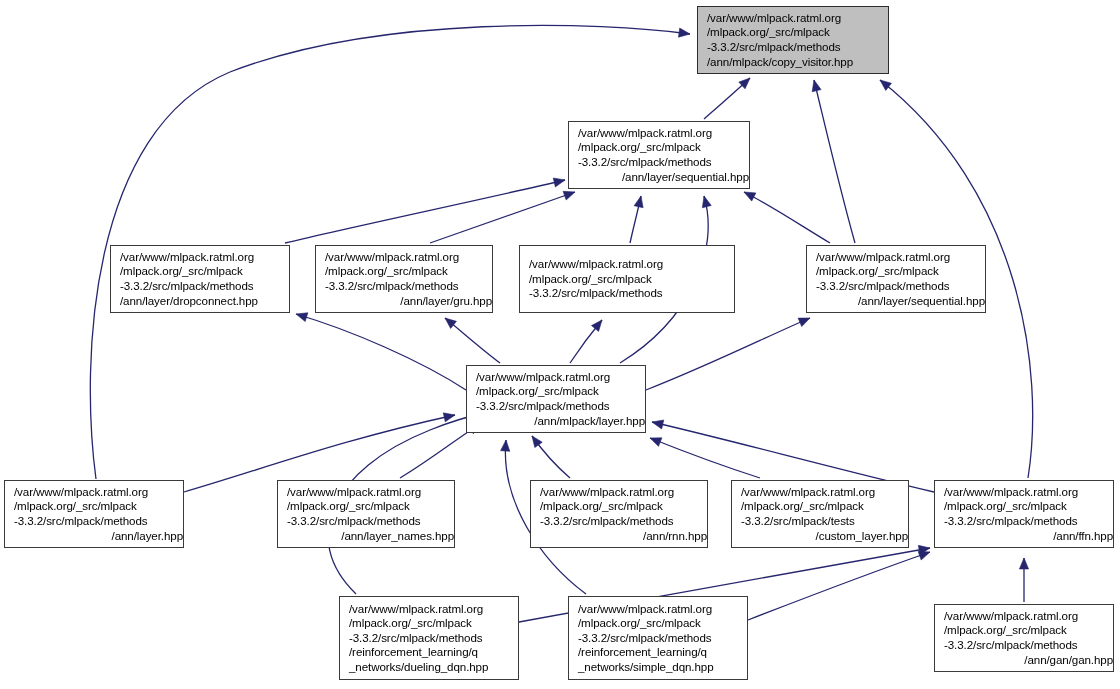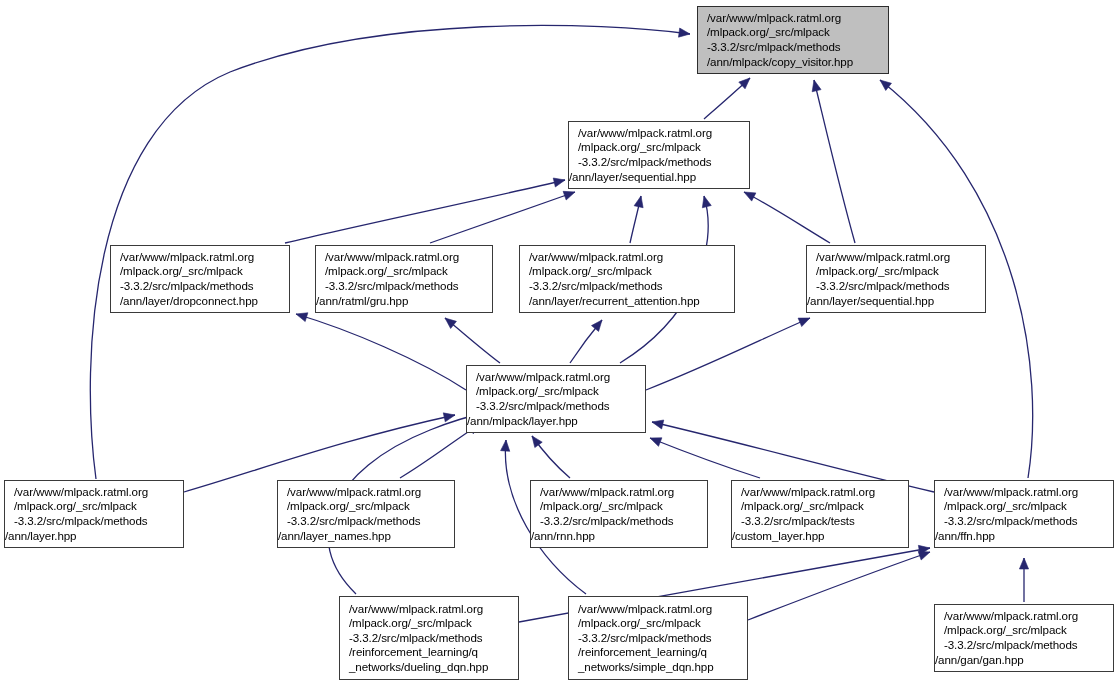--- a/index.html
+++ b/index.html
@@ -56,21 +56,21 @@
   .node .ln {
     display: block;
     width: 100%;
   }
   .node .ln.la {
     text-align: left;
     padding-left: 9px;
     box-sizing: border-box;
   }
   .node .ln.ca {
-    text-align: left;
+    text-align: right;
   }
 </style>
 </head>
 <body>
 
 <div id="graph-root">
   <svg id="edge-layer" viewBox="0 0 1120 689">
       <path d="M 96,479 C 80,360 90,130 230,72 C 380,14 600,22 690,34" class="edge-path"></path>
       <path d="M 704,119 C 720,105 735,92 750,78" class="edge-path"></path>
       <path d="M 855,243 C 840,190 825,125 814,80" class="edge-path"></path>
@@ -115,22 +115,22 @@
       <path d="M 482.00,414.00 L 472.03,420.55 L 470.34,411.50 Z" class="edge-head"></path>
       <path d="M 506.00,440.00 L 509.77,451.31 L 500.59,450.63 Z" class="edge-head"></path>
       <path d="M 930.00,548.00 L 919.96,554.43 L 918.37,545.37 Z" class="edge-head"></path>
       <path d="M 930.00,552.00 L 921.15,559.99 L 918.10,551.31 Z" class="edge-head"></path>
       <path d="M 1024.00,558.00 L 1028.60,569.00 L 1019.40,569.00 Z" class="edge-head"></path>
     </svg>
   <div id="node-layer">
       <div class="node highlight" style="left: 697px; top: 6px; width: 192px; height: 68px;"><span class="ln la">/var/www/mlpack.ratml.org</span><span class="ln la">/mlpack.org/_src/mlpack</span><span class="ln la">-3.3.2/src/mlpack/methods</span><span class="ln la">/ann/mlpack/copy_visitor.hpp</span></div>
       <div class="node" style="left: 568px; top: 121px; width: 182px; height: 68px;"><span class="ln la">/var/www/mlpack.ratml.org</span><span class="ln la">/mlpack.org/_src/mlpack</span><span class="ln la">-3.3.2/src/mlpack/methods</span><span class="ln ca">/ann/layer/sequential.hpp</span></div>
       <div class="node" style="left: 110px; top: 245px; width: 180px; height: 68px;"><span class="ln la">/var/www/mlpack.ratml.org</span><span class="ln la">/mlpack.org/_src/mlpack</span><span class="ln la">-3.3.2/src/mlpack/methods</span><span class="ln la">/ann/layer/dropconnect.hpp</span></div>
-      <div class="node" style="left: 315px; top: 245px; width: 178px; height: 68px;"><span class="ln la">/var/www/mlpack.ratml.org</span><span class="ln la">/mlpack.org/_src/mlpack</span><span class="ln la">-3.3.2/src/mlpack/methods</span><span class="ln ca">/ann/ratml/gru.hpp</span></div>
-      <div class="node" style="left: 519px; top: 245px; width: 216px; height: 68px;"><span class="ln la">/var/www/mlpack.ratml.org</span><span class="ln la">/mlpack.org/_src/mlpack</span><span class="ln la">-3.3.2/src/mlpack/methods</span><span class="ln la">/ann/layer/recurrent_attention.hpp</span></div>
+      <div class="node" style="left: 315px; top: 245px; width: 178px; height: 68px;"><span class="ln la">/var/www/mlpack.ratml.org</span><span class="ln la">/mlpack.org/_src/mlpack</span><span class="ln la">-3.3.2/src/mlpack/methods</span><span class="ln ca">/ann/layer/gru.hpp</span></div>
+      <div class="node" style="left: 519px; top: 245px; width: 216px; height: 68px;"><span class="ln la">/var/www/mlpack.ratml.org</span><span class="ln la">/mlpack.org/_src/mlpack</span><span class="ln la">-3.3.2/src/mlpack/methods</span></div>
       <div class="node" style="left: 806px; top: 245px; width: 180px; height: 68px;"><span class="ln la">/var/www/mlpack.ratml.org</span><span class="ln la">/mlpack.org/_src/mlpack</span><span class="ln la">-3.3.2/src/mlpack/methods</span><span class="ln ca">/ann/layer/sequential.hpp</span></div>
       <div class="node" style="left: 466px; top: 365px; width: 180px; height: 68px;"><span class="ln la">/var/www/mlpack.ratml.org</span><span class="ln la">/mlpack.org/_src/mlpack</span><span class="ln la">-3.3.2/src/mlpack/methods</span><span class="ln ca">/ann/mlpack/layer.hpp</span></div>
       <div class="node" style="left: 4px; top: 480px; width: 180px; height: 68px;"><span class="ln la">/var/www/mlpack.ratml.org</span><span class="ln la">/mlpack.org/_src/mlpack</span><span class="ln la">-3.3.2/src/mlpack/methods</span><span class="ln ca">/ann/layer.hpp</span></div>
       <div class="node" style="left: 277px; top: 480px; width: 178px; height: 68px;"><span class="ln la">/var/www/mlpack.ratml.org</span><span class="ln la">/mlpack.org/_src/mlpack</span><span class="ln la">-3.3.2/src/mlpack/methods</span><span class="ln ca">/ann/layer_names.hpp</span></div>
       <div class="node" style="left: 530px; top: 480px; width: 178px; height: 68px;"><span class="ln la">/var/www/mlpack.ratml.org</span><span class="ln la">/mlpack.org/_src/mlpack</span><span class="ln la">-3.3.2/src/mlpack/methods</span><span class="ln ca">/ann/rnn.hpp</span></div>
       <div class="node" style="left: 731px; top: 480px; width: 178px; height: 68px;"><span class="ln la">/var/www/mlpack.ratml.org</span><span class="ln la">/mlpack.org/_src/mlpack</span><span class="ln la">-3.3.2/src/mlpack/tests</span><span class="ln ca">/custom_layer.hpp</span></div>
       <div class="node" style="left: 934px; top: 480px; width: 180px; height: 68px;"><span class="ln la">/var/www/mlpack.ratml.org</span><span class="ln la">/mlpack.org/_src/mlpack</span><span class="ln la">-3.3.2/src/mlpack/methods</span><span class="ln ca">/ann/ffn.hpp</span></div>
       <div class="node" style="left: 339px; top: 596px; width: 180px; height: 84px;"><span class="ln la">/var/www/mlpack.ratml.org</span><span class="ln la">/mlpack.org/_src/mlpack</span><span class="ln la">-3.3.2/src/mlpack/methods</span><span class="ln la">/reinforcement_learning/q</span><span class="ln la">_networks/dueling_dqn.hpp</span></div>
       <div class="node" style="left: 568px; top: 596px; width: 180px; height: 84px;"><span class="ln la">/var/www/mlpack.ratml.org</span><span class="ln la">/mlpack.org/_src/mlpack</span><span class="ln la">-3.3.2/src/mlpack/methods</span><span class="ln la">/reinforcement_learning/q</span><span class="ln la">_networks/simple_dqn.hpp</span></div>
       <div class="node" style="left: 934px; top: 604px; width: 180px; height: 68px;"><span class="ln la">/var/www/mlpack.ratml.org</span><span class="ln la">/mlpack.org/_src/mlpack</span><span class="ln la">-3.3.2/src/mlpack/methods</span><span class="ln ca">/ann/gan/gan.hpp</span></div>

